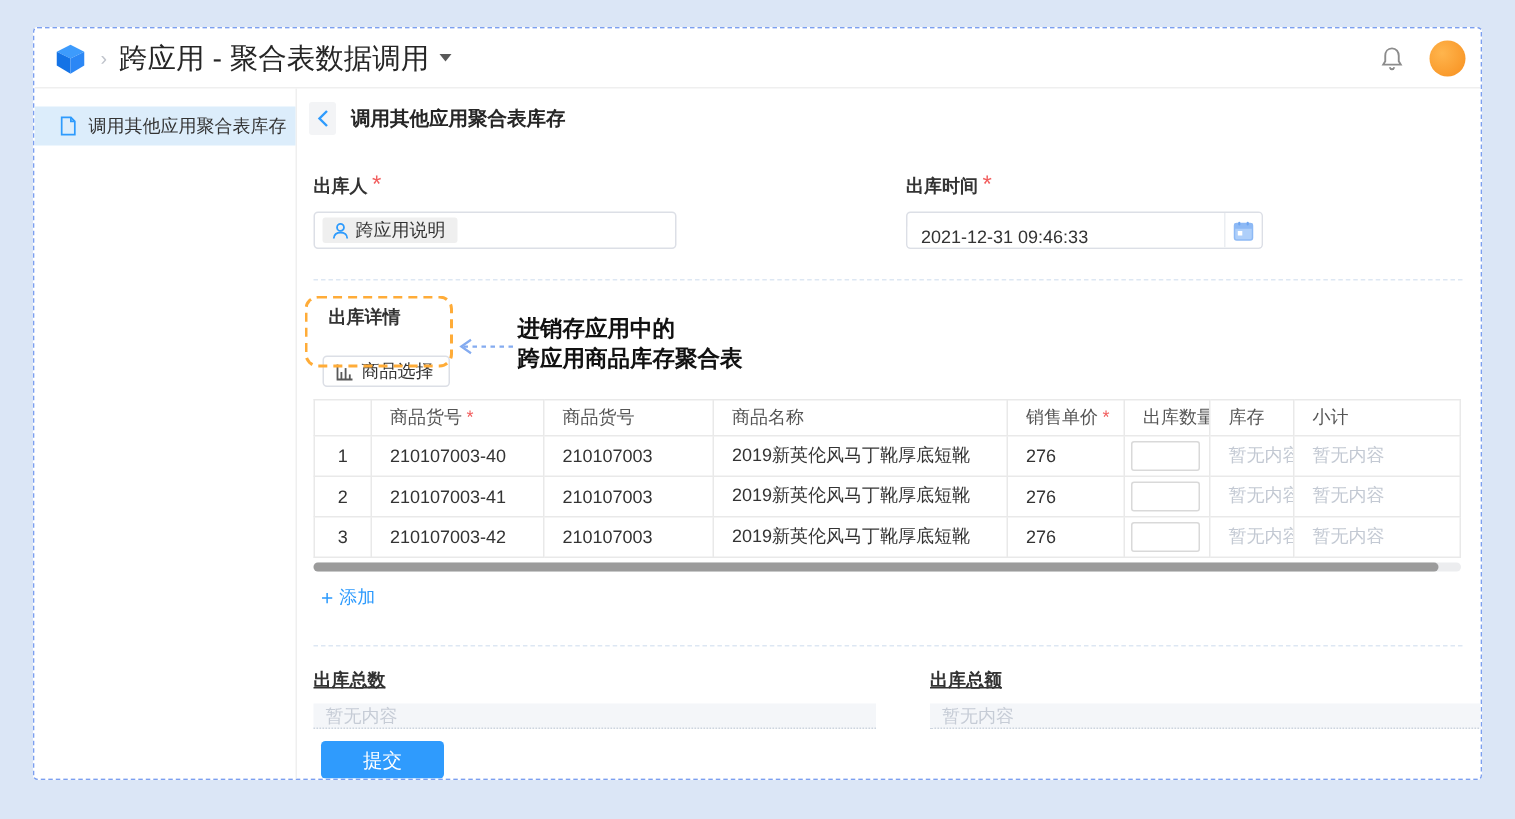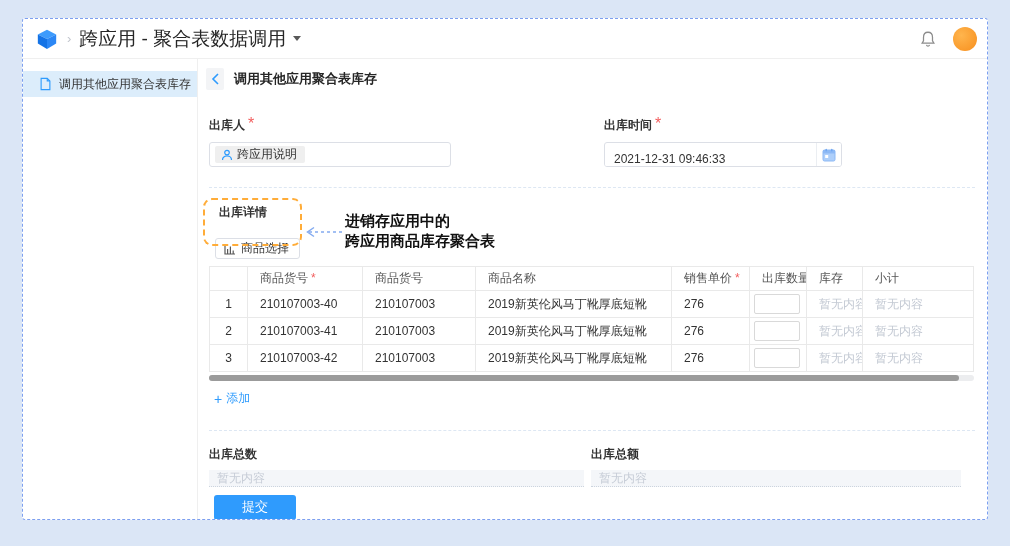--- a/index.html
+++ b/index.html
@@ -86,21 +86,21 @@
   .qty { width:46px; height:20px; border:1px solid #d9d9d9; border-radius:2px; outline:none;
     font-size:12px; padding:0 4px; font-family:inherit; }
   td.qty-cell { padding:0 0 0 4px; }
   .muted { color:#c3c9d3 !important; }
   .hscroll { margin-top:3px; width:765px; height:6px; background:#ecedef; border-radius:3px; position:relative; }
   .hscroll .thumb { position:absolute; left:0; top:0; height:6px; width:98%;
     background:#9b9b9b; border-radius:3px; cursor:grab; }
   .add-link { margin-top:9px; display:inline-flex; align-items:center; color:#2e9bfd;
     font-size:12px; cursor:pointer; margin-left:5px; }
   .add-link .plus { font-size:14px; margin-right:4px; font-weight:400; }
-  .totals-grid { margin-top:13px; display:grid; grid-template-columns:375px 370px; column-gap:7px; }
+  .totals-grid { margin-top:13px; display:grid; grid-template-columns:375px 370px; column-gap:36px;text-decoration:underline; }
   .totals-grid input { margin-top:7px; width:100%; height:17px; background:#f4f6f9; border:none;
     border-bottom:1px dotted #ccd4de; font-size:12px; padding:0 8px; outline:none; font-family:inherit; }
   .totals-grid input::placeholder { color:#c6ccd6; }
   .submit-btn { margin-top:8px; margin-left:5px; width:82px; height:25px; background:#2f9bfd;
     color:#fff; border:none; border-radius:3px; font-size:13px; cursor:pointer; font-family:inherit; }
 </style>
 </head>
 <body>
 
 <div class="card">

